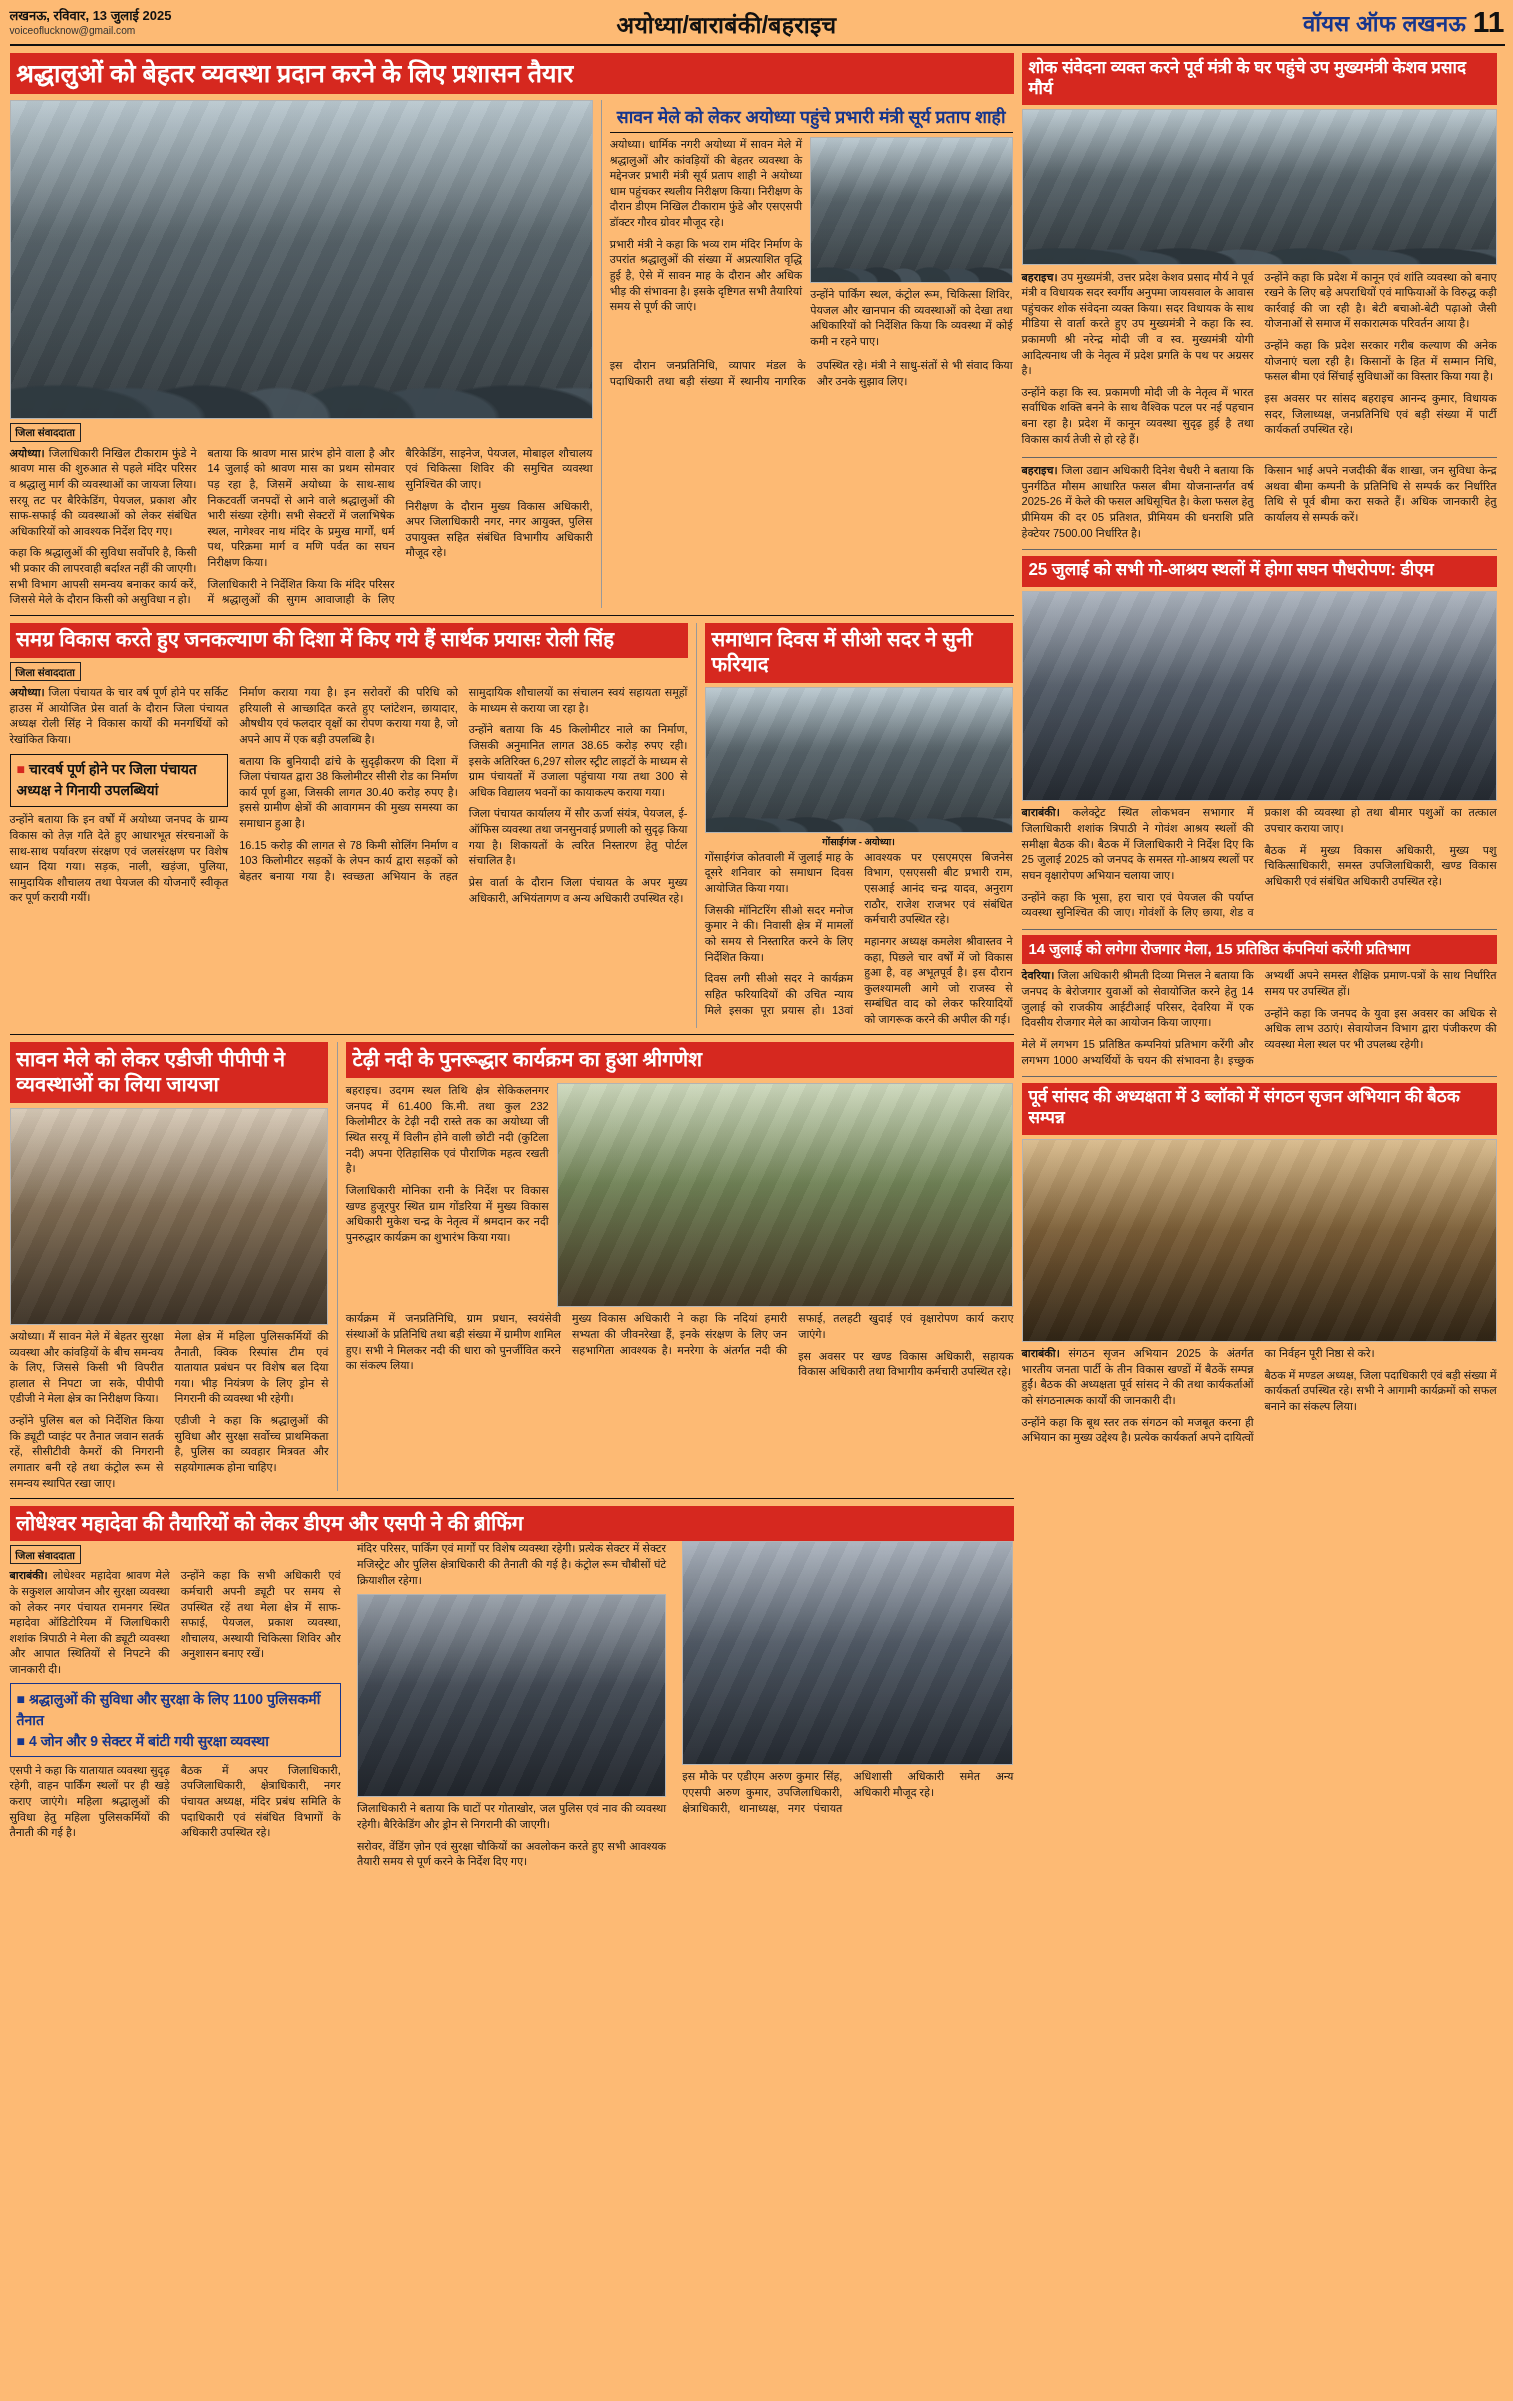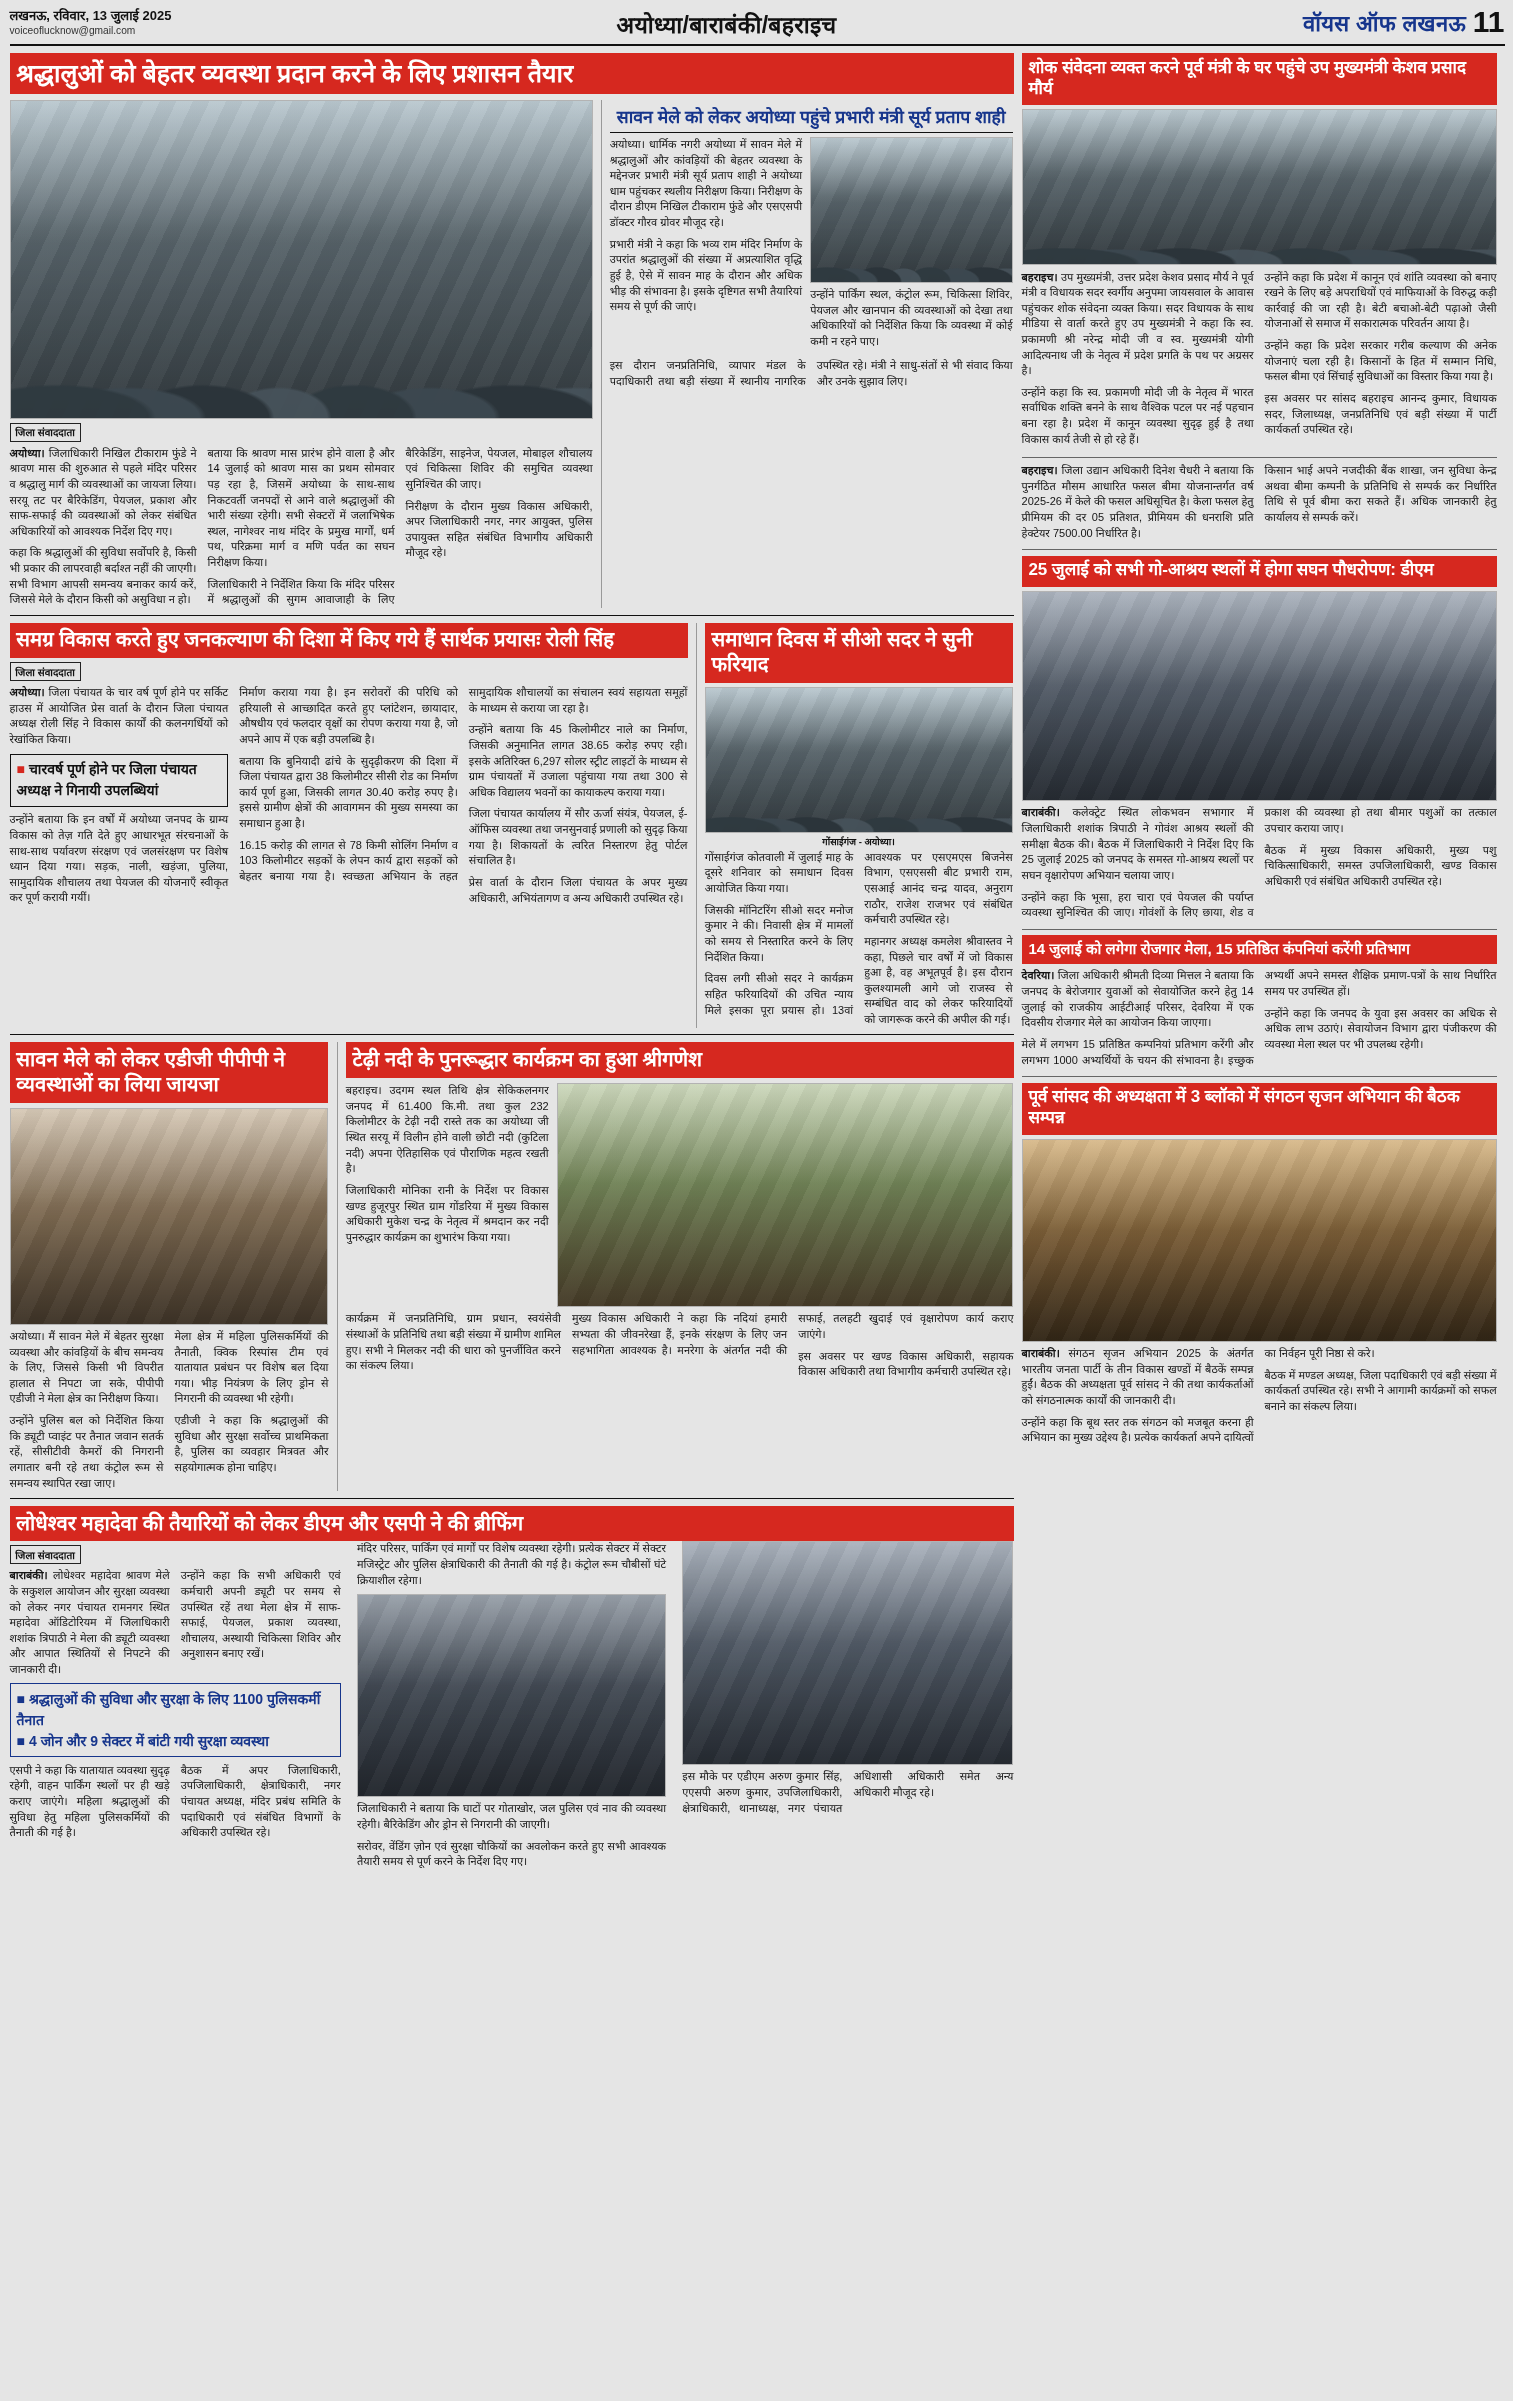--- a/index.html
+++ b/index.html
@@ -7,21 +7,21 @@
   body {
     width: 1514px;
     background: #fdfdfb;
     font-family: "Liberation Sans", sans-serif;
     color: #111;
   }
   .page {
     width: 1514px;
     min-height: 2401px;
     padding: 6.8px 9.5px 9.5px 9.5px;
-    background: #e5e5e5;
+    background: #fdba74;
   }
 
   
   .masthead {
     display: flex;
     align-items: flex-start;
     justify-content: space-between;
     border-bottom: 2px solid #111;
     padding-bottom: 4.1px;
   }
@@ -222,21 +222,21 @@
         </div>
       </div>
 
       <div class="rule"></div>
 
       <div class="flexrow">
         <div style="width:678px;">
           <div class="hl mid">समग्र विकास करते हुए जनकल्याण की दिशा में किए गये हैं सार्थक प्रयासः रोली सिंह</div>
           <div class="byline">जिला संवाददाता</div>
           <div class="cols3">
-            <p class="body"><span class="lead">अयोध्या।</span> <span>जिला पंचायत के चार वर्ष पूर्ण होने पर सर्किट हाउस में आयोजित प्रेस वार्ता के दौरान जिला पंचायत अध्यक्ष रोली सिंह ने विकास कार्यों की कलनगर्धियों को रेखांकित किया।</span></p>
+            <p class="body"><span class="lead">अयोध्या।</span> <span>जिला पंचायत के चार वर्ष पूर्ण होने पर सर्किट हाउस में आयोजित प्रेस वार्ता के दौरान जिला पंचायत अध्यक्ष रोली सिंह ने विकास कार्यों की मनगर्धियों को रेखांकित किया।</span></p>
             <div class="factbox">
               <div class="it">चारवर्ष पूर्ण होने पर जिला पंचायत अध्यक्ष ने गिनायी उपलब्धियां</div>
             </div>
             <p class="body">उन्होंने बताया कि इन वर्षों में अयोध्या जनपद के ग्राम्य विकास को तेज़ गति देते हुए आधारभूत संरचनाओं के साथ-साथ पर्यावरण संरक्षण एवं जलसंरक्षण पर विशेष ध्यान दिया गया। सड़क, नाली, खड़ंजा, पुलिया, सामुदायिक शौचालय तथा पेयजल की योजनाएँ स्वीकृत कर पूर्ण करायी गयीं।</p>
             <p class="body">निर्माण कराया गया है। इन सरोवरों की परिधि को हरियाली से आच्छादित करते हुए प्लांटेशन, छायादार, औषधीय एवं फलदार वृक्षों का रोपण कराया गया है, जो अपने आप में एक बड़ी उपलब्धि है।</p>
             <p class="body">बताया कि बुनियादी ढांचे के सुदृढ़ीकरण की दिशा में जिला पंचायत द्वारा 38 किलोमीटर सीसी रोड का निर्माण कार्य पूर्ण हुआ, जिसकी लागत 30.40 करोड़ रुपए है। इससे ग्रामीण क्षेत्रों की आवागमन की मुख्य समस्या का समाधान हुआ है।</p>
             <p class="body">16.15 करोड़ की लागत से 78 किमी सोलिंग निर्माण व 103 किलोमीटर सड़कों के लेपन कार्य द्वारा सड़कों को बेहतर बनाया गया है। स्वच्छता अभियान के तहत सामुदायिक शौचालयों का संचालन स्वयं सहायता समूहों के माध्यम से कराया जा रहा है।</p>
             <p class="body">उन्होंने बताया कि 45 किलोमीटर नाले का निर्माण, जिसकी अनुमानित लागत 38.65 करोड़ रुपए रही। इसके अतिरिक्त 6,297 सोलर स्ट्रीट लाइटों के माध्यम से ग्राम पंचायतों में उजाला पहुंचाया गया तथा 300 से अधिक विद्यालय भवनों का कायाकल्प कराया गया।</p>
             <p class="body">जिला पंचायत कार्यालय में सौर ऊर्जा संयंत्र, पेयजल, ई-ऑफिस व्यवस्था तथा जनसुनवाई प्रणाली को सुदृढ़ किया गया है। शिकायतों के त्वरित निस्तारण हेतु पोर्टल संचालित है।</p>
             <p class="body">प्रेस वार्ता के दौरान जिला पंचायत के अपर मुख्य अधिकारी, अभियंतागण व अन्य अधिकारी उपस्थित रहे।</p>

